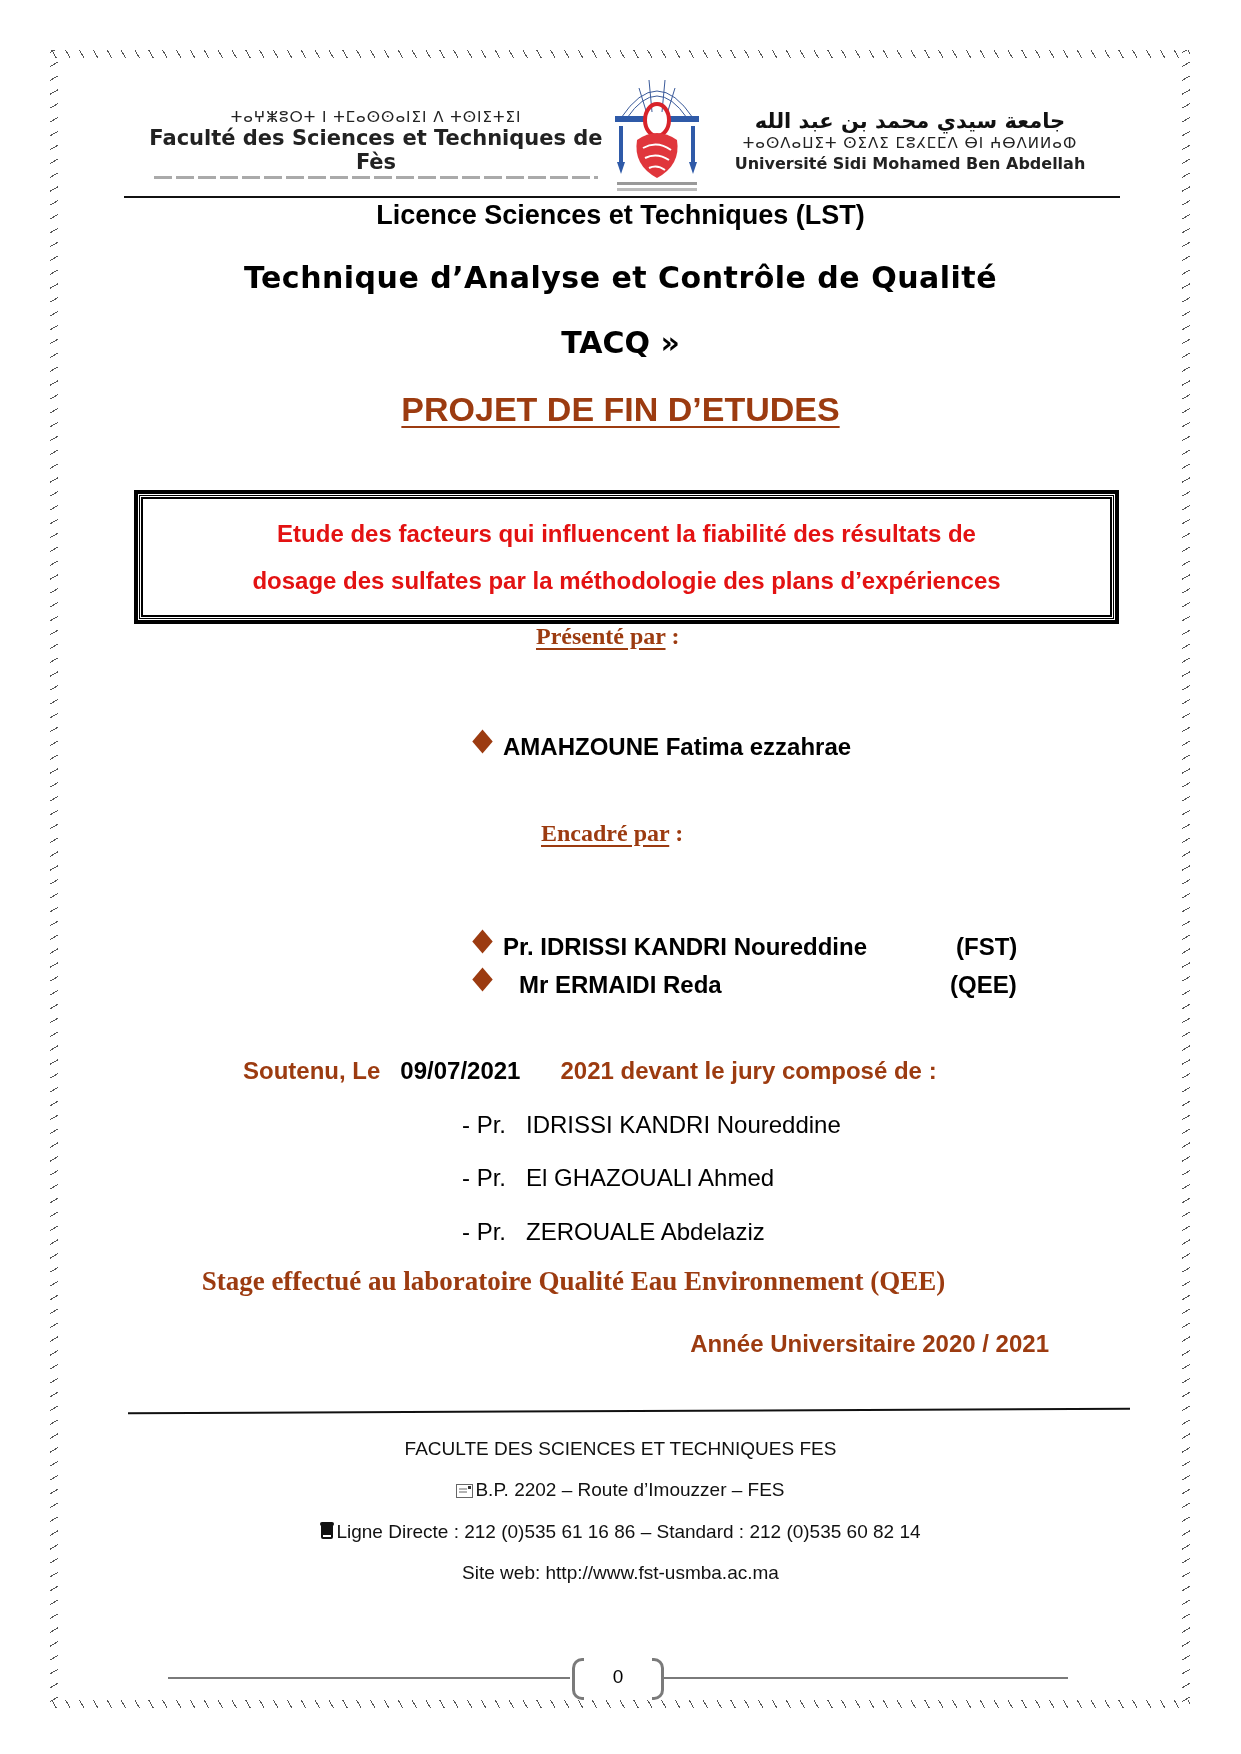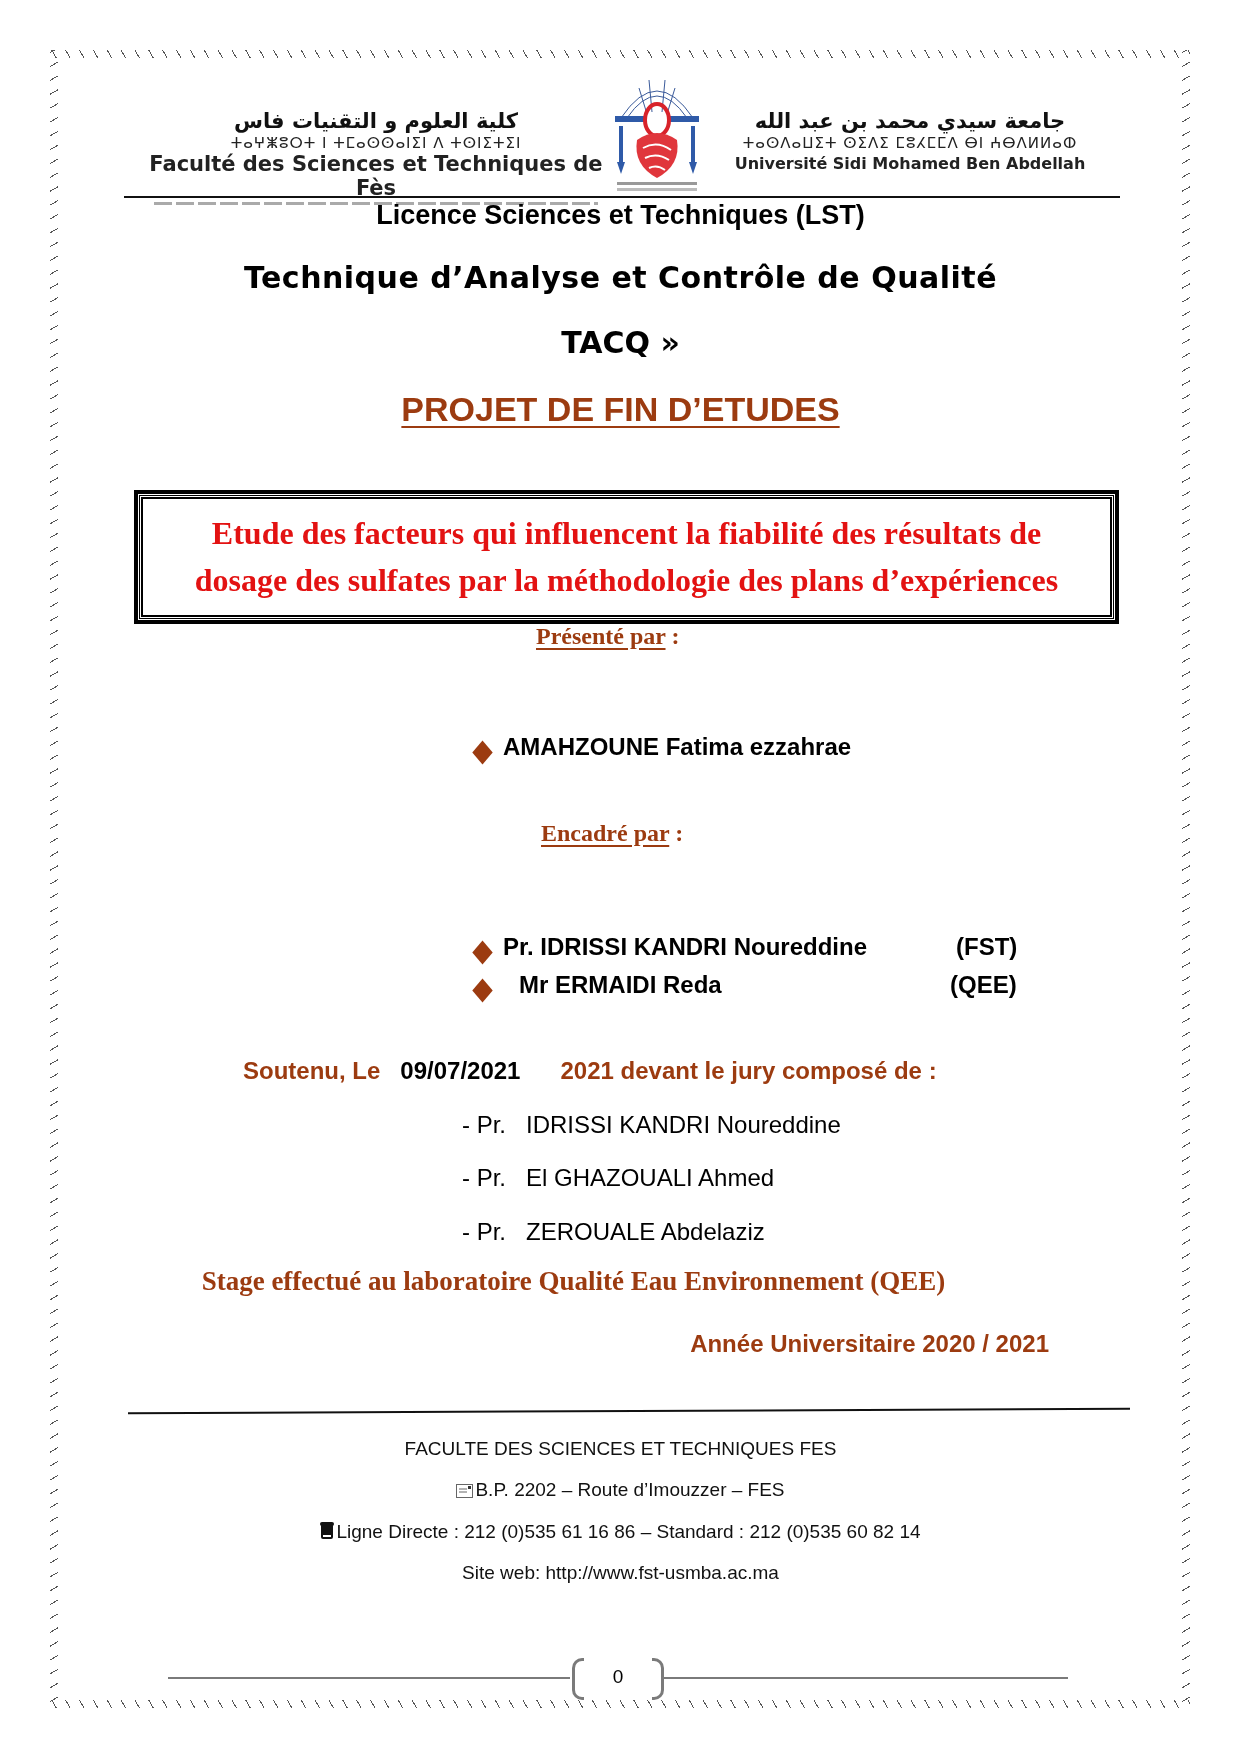--- a/index.html
+++ b/index.html
@@ -75,33 +75,32 @@
       padding: 3px;
     }
     .title-box-inner {
       width: 100%; height: 100%; box-sizing: border-box;
       border: 2px solid #000;
       outline: 1px solid #000; outline-offset: 1px;
       display: flex; align-items: center; justify-content: center;
       text-align: center;
     }
     .title-text {
-      color: #e31212; font-size: 32px; font-weight: bold; line-height: 47px;
+      color: #e31212; font-size: 24px; font-weight: bold; line-height: 47px;
       width: 920px;
-      font-family: Liberation Serif, serif;
     }
 
     .section-label {
       position: absolute; font-size: 24px; font-weight: bold; color: #9c3b10; font-family: Liberation Serif, serif;
     }
     .section-label .u { text-decoration: underline; text-underline-offset: 4px; }
     .section-label .colon { color: #9c3b10; }
 
     .bullet-line {
-      position: absolute; font-size: 24px; font-weight: bold; display: flex; align-items: flex-end;
+      position: absolute; font-size: 24px; font-weight: bold; display: flex; align-items: flex-start;
     }
     .diamond {
       width: 17px; height: 17px; background: #9c3b10;
       transform: scaleX(0.85) rotate(45deg); margin-right: 12px; margin-left: 2px;
     }
     .affil { position: absolute; font-size: 24px; font-weight: bold; }
 
     .defense {
       position: absolute; top: 1057px; left: 243px; font-size: 24px; font-weight: bold; color: #9c3b10;
       white-space: pre;
@@ -156,21 +155,20 @@
 
 <div class="page-border">
   <div class="border-edge border-top"></div>
   <div class="border-edge border-bottom"></div>
   <div class="border-edge border-left"></div>
   <div class="border-edge border-right"></div>
 </div>
 
 <div class="header">
   <div class="fst-block">
-    <div class="arabic">كلية العلوم و التقنيات فاس</div>
     <div class="tifinagh">ⵜⴰⵖⵥⵓⵔⵜ ⵏ ⵜⵎⴰⵙⵙⴰⵏⵉⵏ ⴷ ⵜⵙⵏⵉⵜⵉⵏ</div>
     <div class="latin-name">Faculté des Sciences et Techniques de Fès</div>
     <div class="dashed-under"></div>
   </div>
 
   <svg class="logo" viewBox="0 0 96 128">
     <g fill="none" stroke="#3a5a9a" stroke-width="1">
       <path d="M12 48 Q48 -6 84 48"></path>
       <path d="M18 48 Q48 4 78 48"></path>
       <line x1="30" y1="18" x2="38" y2="44"></line>

